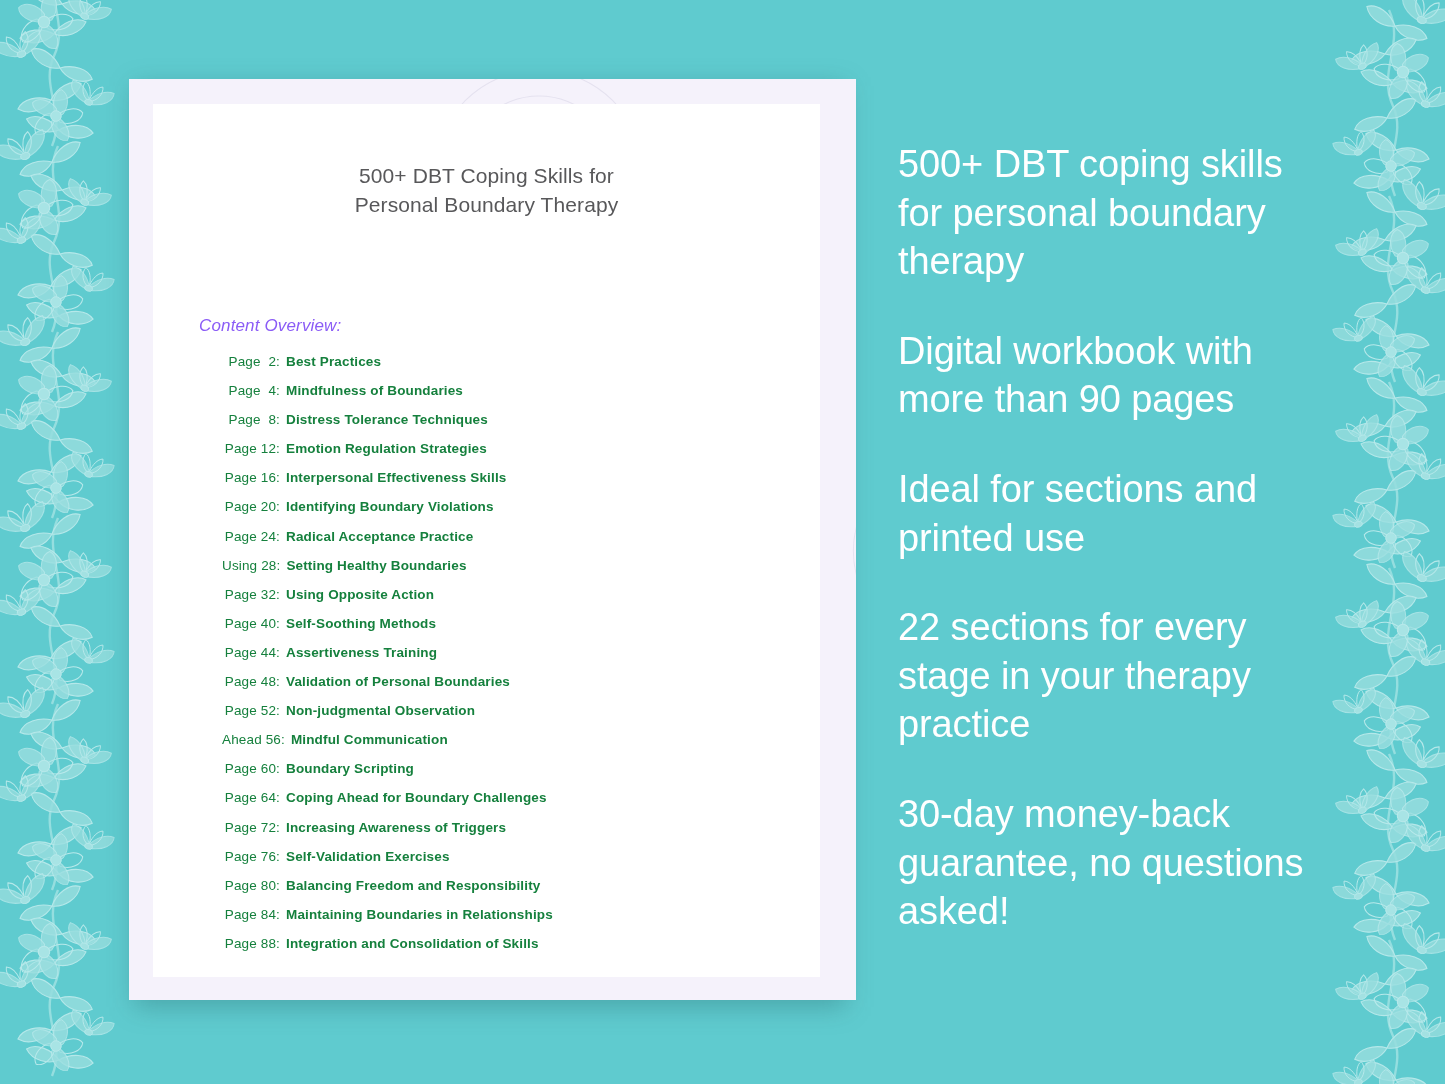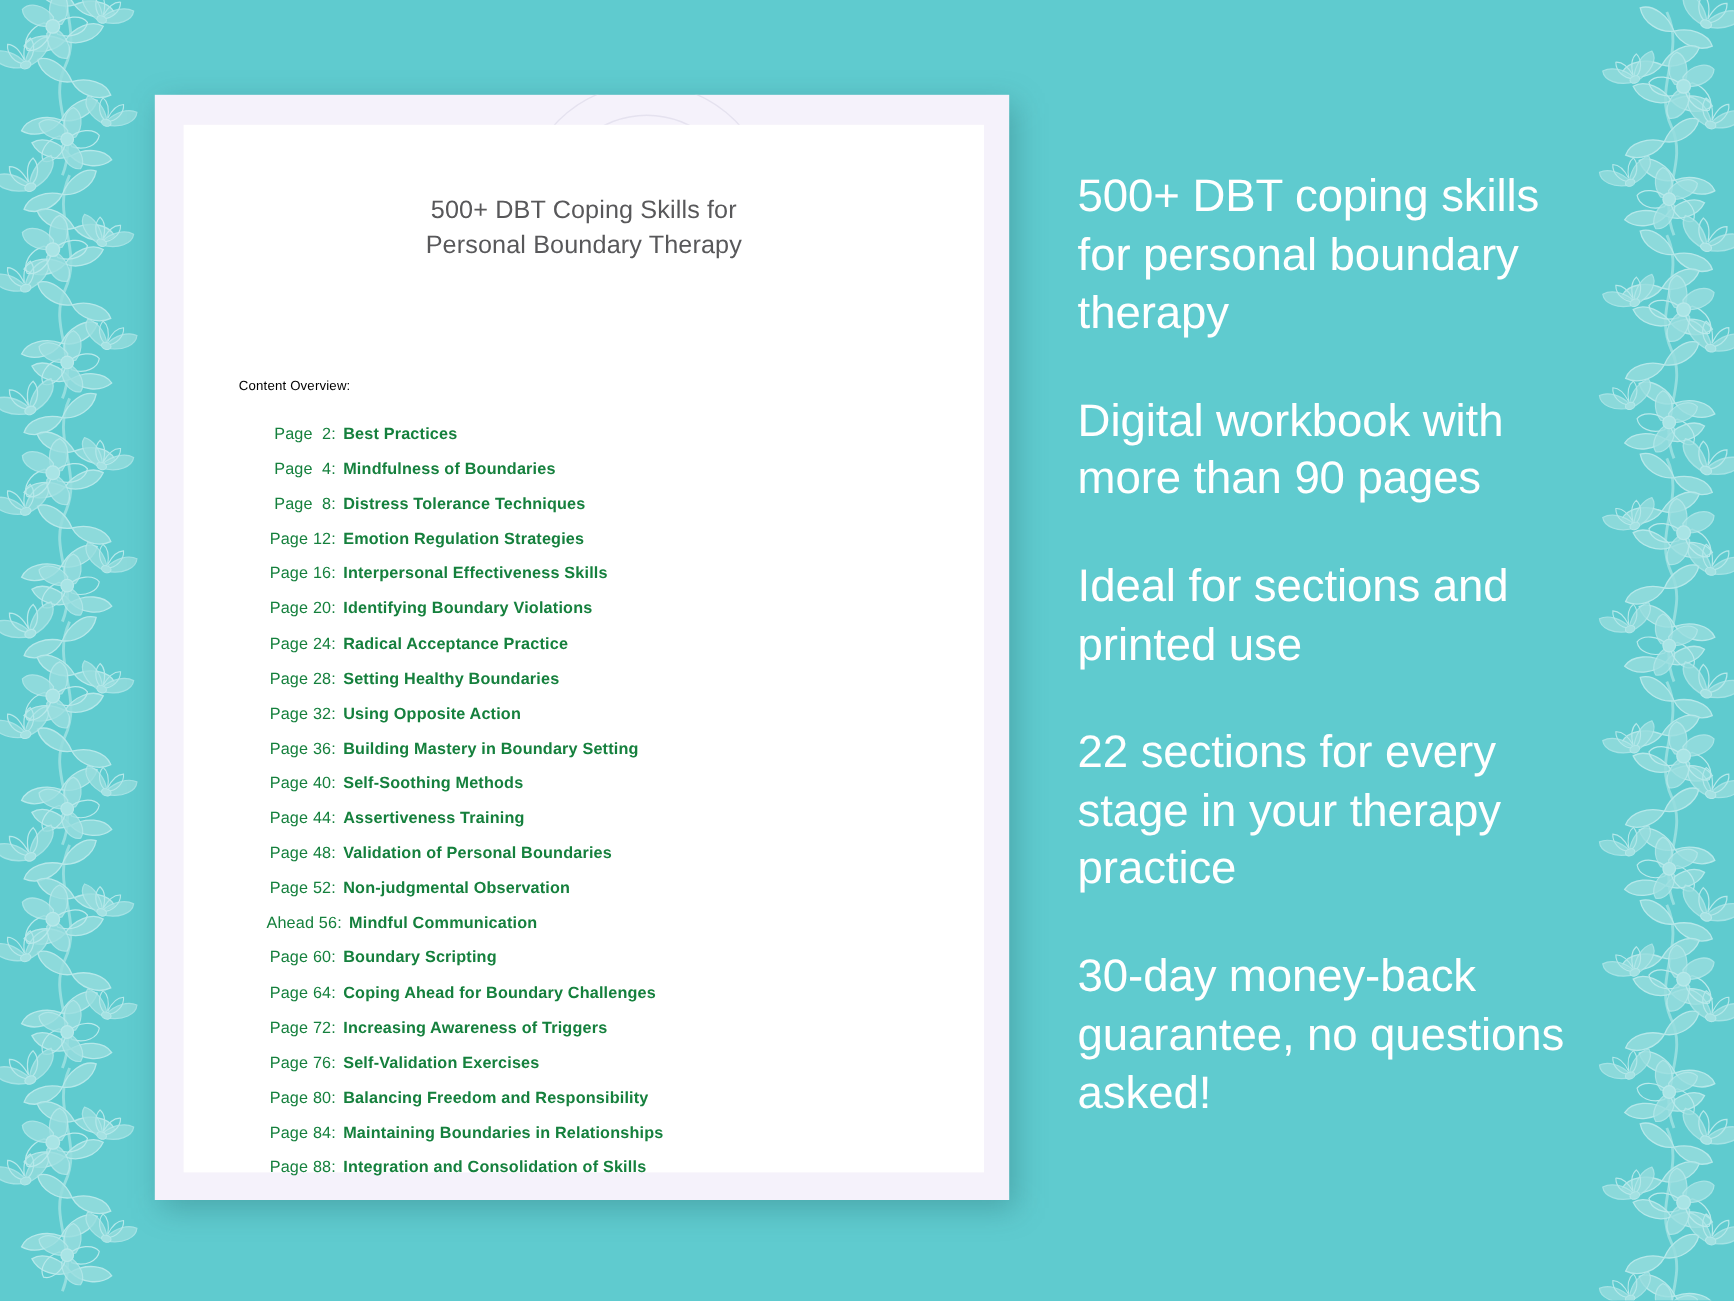--- a/index.html
+++ b/index.html
@@ -47,20 +47,21 @@
     transform: translate(5px, 7px);
   }
   #card {
     position: absolute;
     left: 129px;
     top: 79px;
     width: 712px;
     height: 921px;
     background: #f5f2fb;
     overflow: hidden;
+    padding-left: 15px;
   }
   .mandala {
     position: absolute;
     pointer-events: none;
     opacity: .55;
   }
   .mandala svg { display:block; width:100%; height:100%; }
   #mandala-top    { left: 260px; top: -120px;  width: 300px; height: 215px; }
   #mandala-bottom { left: 260px; top: 845px;   width: 300px; height: 215px; }
   #mandala-left   { left: -96px; top: 345px;   width: 190px; height: 230px; }
@@ -85,23 +86,24 @@
     line-height: 29px;
     color: #58585a;
     letter-spacing: .1px;
     white-space: pre-line;
   }
 
   #content-overview-label {
     position: absolute;
     left: 46px;
     top: 212px;
-    font-size: 11px;
-    color: #000000;
+    font-size: 17px;
+    color: #8b5cf6;
     letter-spacing: .15px;
+    font-style: italic;
   }
 
   #toc {
     position: absolute;
     left: 69px;
     top: 250px;
     width: 580px;
   }
   .toc-row {
     display: flex;
@@ -295,30 +297,26 @@
           </div>
           <div class="toc-row">
             <span class="toc-page">Page 20:</span>
             <span class="toc-label">Identifying Boundary Violations</span>
           </div>
           <div class="toc-row">
             <span class="toc-page">Page 24:</span>
             <span class="toc-label">Radical Acceptance Practice</span>
           </div>
           <div class="toc-row">
-            <span class="toc-page">Page 28:</span>
+            <span class="toc-page">Using 28:</span>
             <span class="toc-label">Setting Healthy Boundaries</span>
           </div>
           <div class="toc-row">
             <span class="toc-page">Page 32:</span>
             <span class="toc-label">Using Opposite Action</span>
-          </div>
-          <div class="toc-row">
-            <span class="toc-page">Page 36:</span>
-            <span class="toc-label">Building Mastery in Boundary Setting</span>
           </div>
           <div class="toc-row">
             <span class="toc-page">Page 40:</span>
             <span class="toc-label">Self-Soothing Methods</span>
           </div>
           <div class="toc-row">
             <span class="toc-page">Page 44:</span>
             <span class="toc-label">Assertiveness Training</span>
           </div>
           <div class="toc-row">

